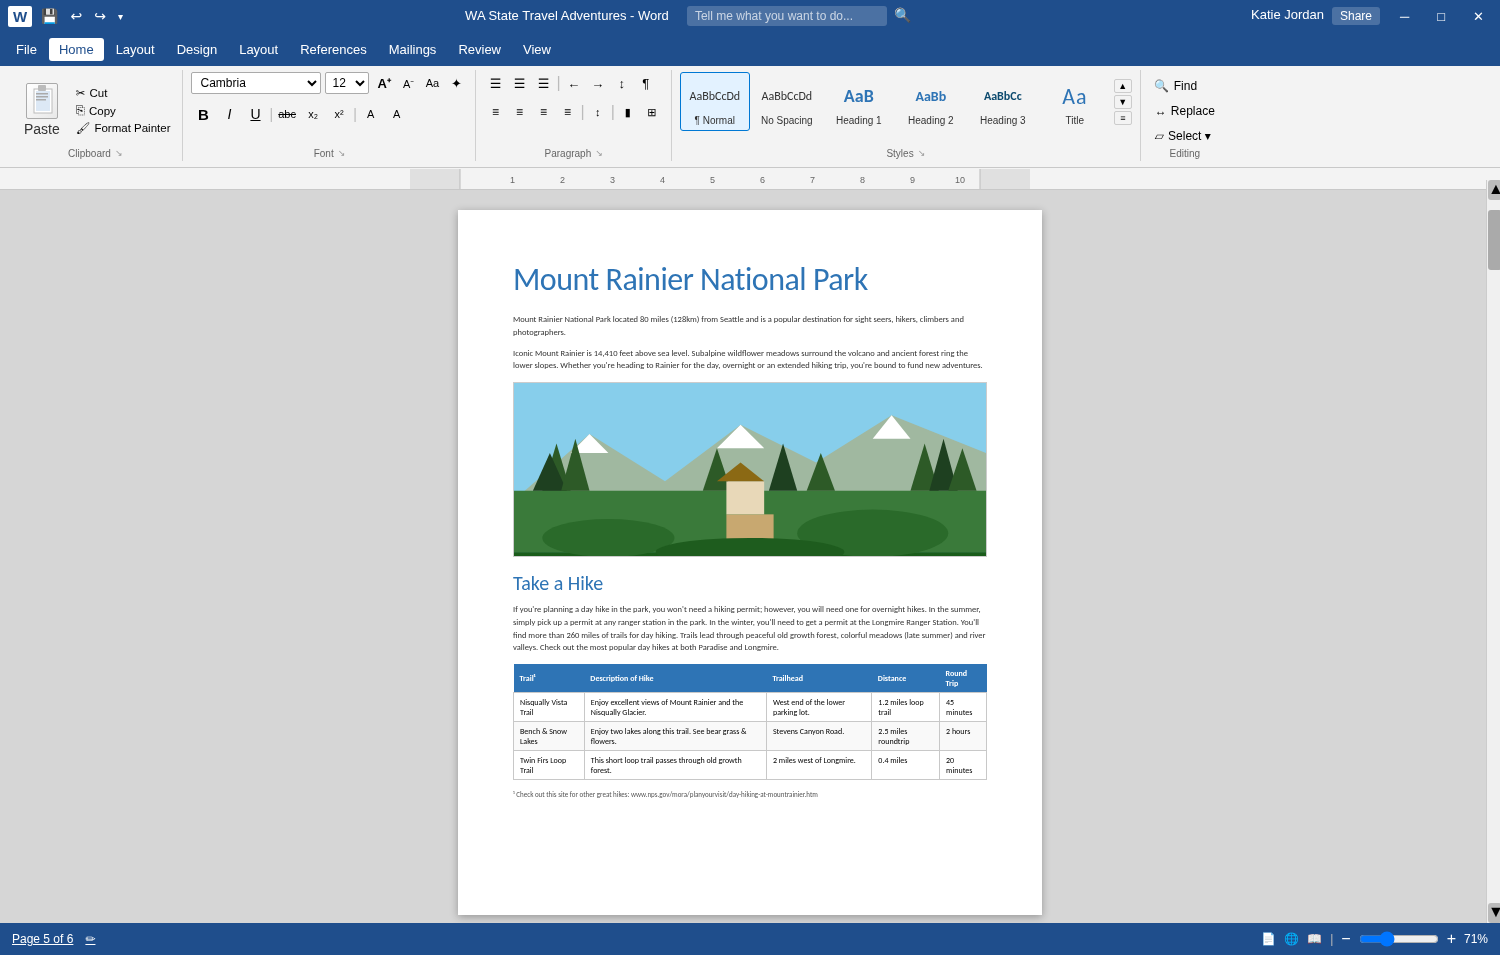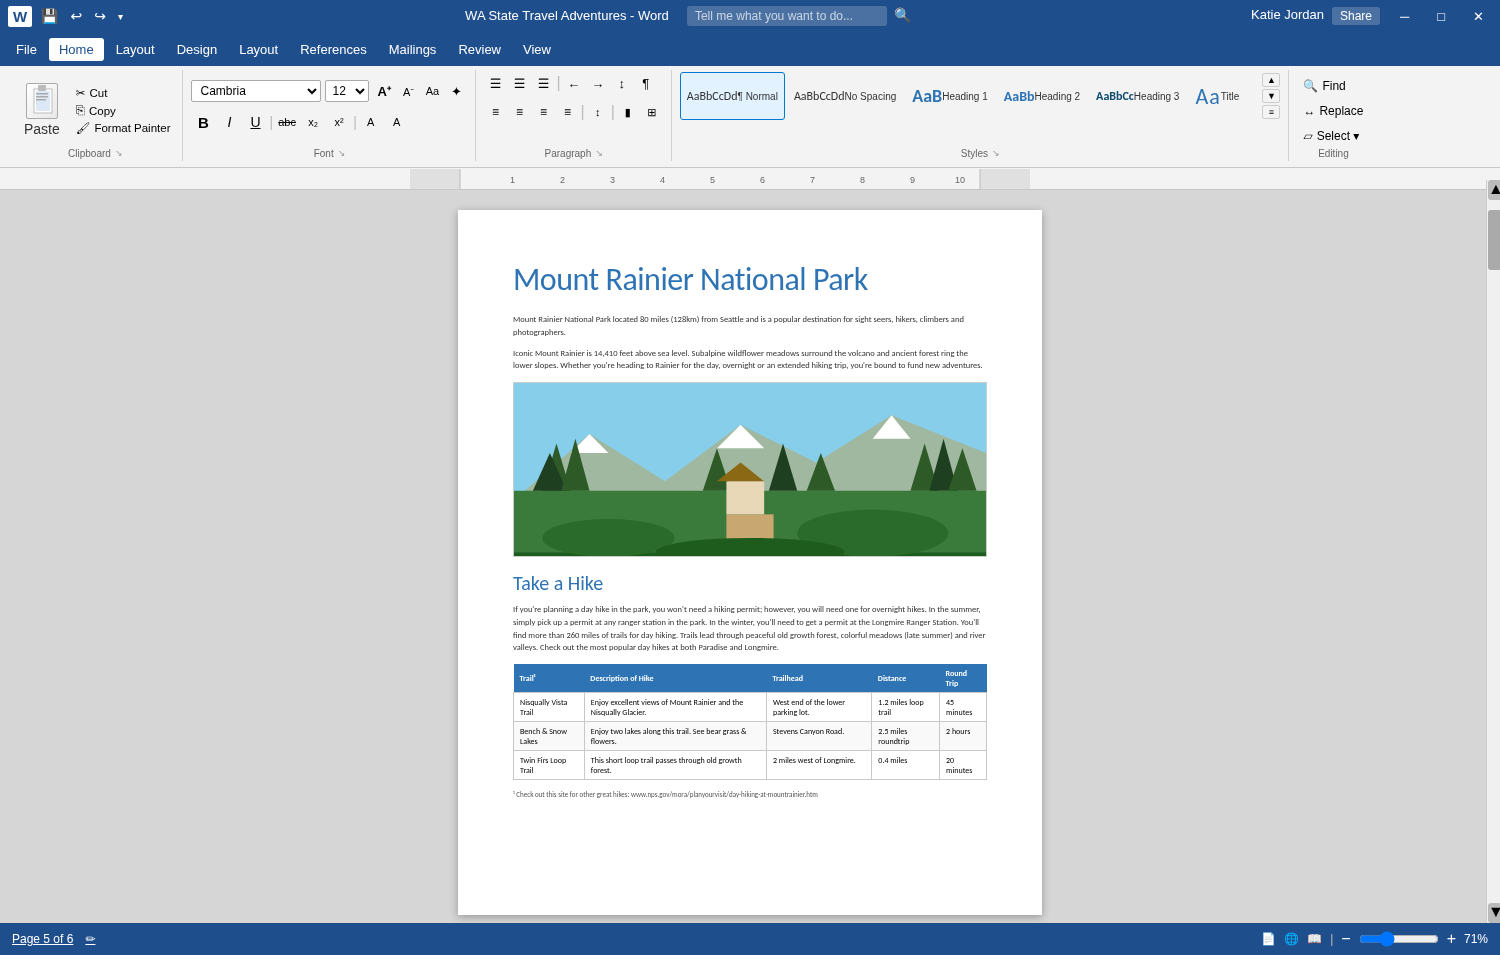--- a/index.html
+++ b/index.html
@@ -113,21 +113,20 @@
       white-space: nowrap;
     }
 
     
     .font-group { min-width: 220px; }
     .font-group-top {
       display: flex;
       align-items: center;
       gap: 4px;
       margin-bottom: 4px;
-      margin-top: 8px;
     }
     .font-name-select {
       width: 130px;
       height: 22px;
       font-size: 12px;
       border: 1px solid #aaa;
       border-radius: 2px;
       padding: 0 4px;
       background: white;
     }
@@ -186,20 +185,21 @@
 
     
     .styles-group { min-width: 380px; }
     .styles-gallery {
       display: flex;
       align-items: center;
       gap: 2px;
     }
     .style-item {
       display: flex;
+      flex-direction: column;
       align-items: center;
       cursor: pointer;
       padding: 4px 6px;
       border: 1px solid transparent;
       border-radius: 3px;
       min-width: 70px;
     }
     .style-item.active { border-color: #0078d4; background: #e3f2ff; }
     .style-preview {
       height: 38px;

